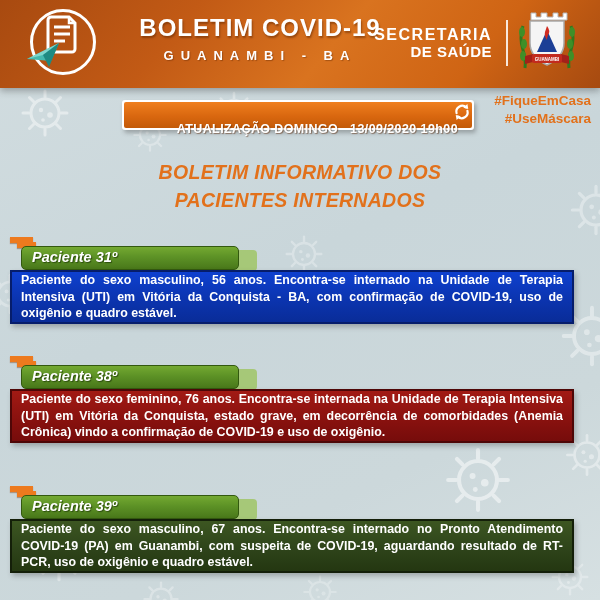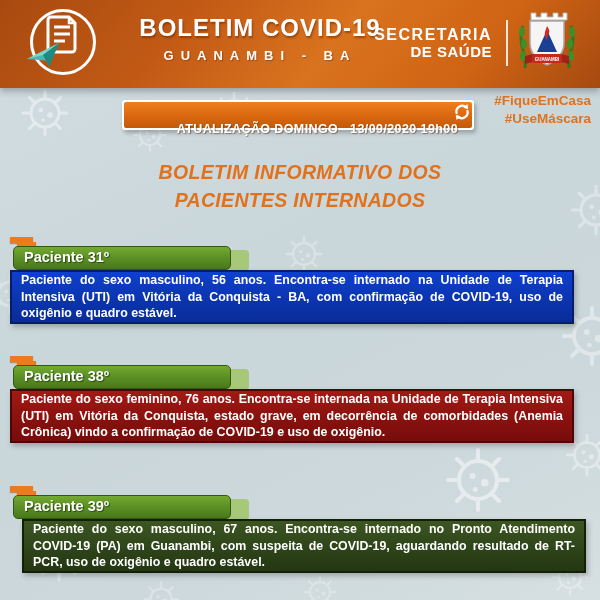--- a/index.html
+++ b/index.html
@@ -46,37 +46,37 @@
   
   .hashtags{position:absolute;top:92px;right:9px;text-align:right;color:#e2711b;font-size:13.5px;font-weight:bold;line-height:18px;}
   
   .main-title{position:absolute;top:158px;left:0;width:600px;text-align:center;color:#e2711b;font-size:19.5px;font-weight:bold;line-height:28px;letter-spacing:.3px;font-style:italic;}
   
   .card{position:absolute;left:10px;width:566px;}
   .steps{position:relative;height:9px;}
   .step{position:absolute;background:#ed7a1e;box-shadow:0 1px 1px rgba(120,50,0,.4);}
   .step.s1{left:0;top:0;width:23px;height:6px;}
   .step.s2{left:7px;top:5px;width:19px;height:6px;}
-  .label-wrap{position:relative;height:23px;margin-left:3px;}
+  .label-wrap{position:relative;height:23px;margin-left:11px;font-style:italic;}
   .label-back{position:absolute;left:8px;top:4px;width:228px;height:21px;background:#a6c878;border-radius:4px;}
   .patient-label{
     position:absolute;left:0;top:0;width:206px;height:22px;
     background:linear-gradient(180deg,#74a931 0%,#5d9226 45%,#49781a 100%);
     border:1px solid #33590f;border-radius:5px;
     color:#fff;font-size:14.5px;font-weight:bold;line-height:21px;padding-left:10px;
     text-shadow:1px 1px 1px #2c4c0d;
   }
   .pbox{
     position:relative;margin-top:1px;box-sizing:border-box;width:564px;
     padding:0 9px;color:#fff;font-size:12.4px;font-weight:bold;line-height:16.5px;
     text-align:justify;box-shadow:2px 3px 5px rgba(50,50,50,.3);
   }
   .pbox.blue{background:linear-gradient(180deg,#0e40cf 0%,#0b34af 55%,#092c98 100%);border:2px solid #061d6b;}
   .pbox.red{background:linear-gradient(180deg,#a21a14 0%,#8c120f 50%,#760c0b 100%);border:2px solid #4e0707;}
-  .pbox.green{background:linear-gradient(180deg,#3c5621 0%,#2e441a 55%,#243711 100%);border:2px solid #141f09;margin-left:12px;}
+  .pbox.green{background:linear-gradient(180deg,#3c5621 0%,#2e441a 55%,#243711 100%);border:2px solid #141f09;}
   .card.c0{top:237px;} .card.c1{top:356px;} .card.c2{top:486px;}
 </style>
 </head>
 <body>
 
 <div class="canvas">
 
   <svg width="0" height="0" style="position:absolute">
     <defs>
       <g id="virus-sym">

